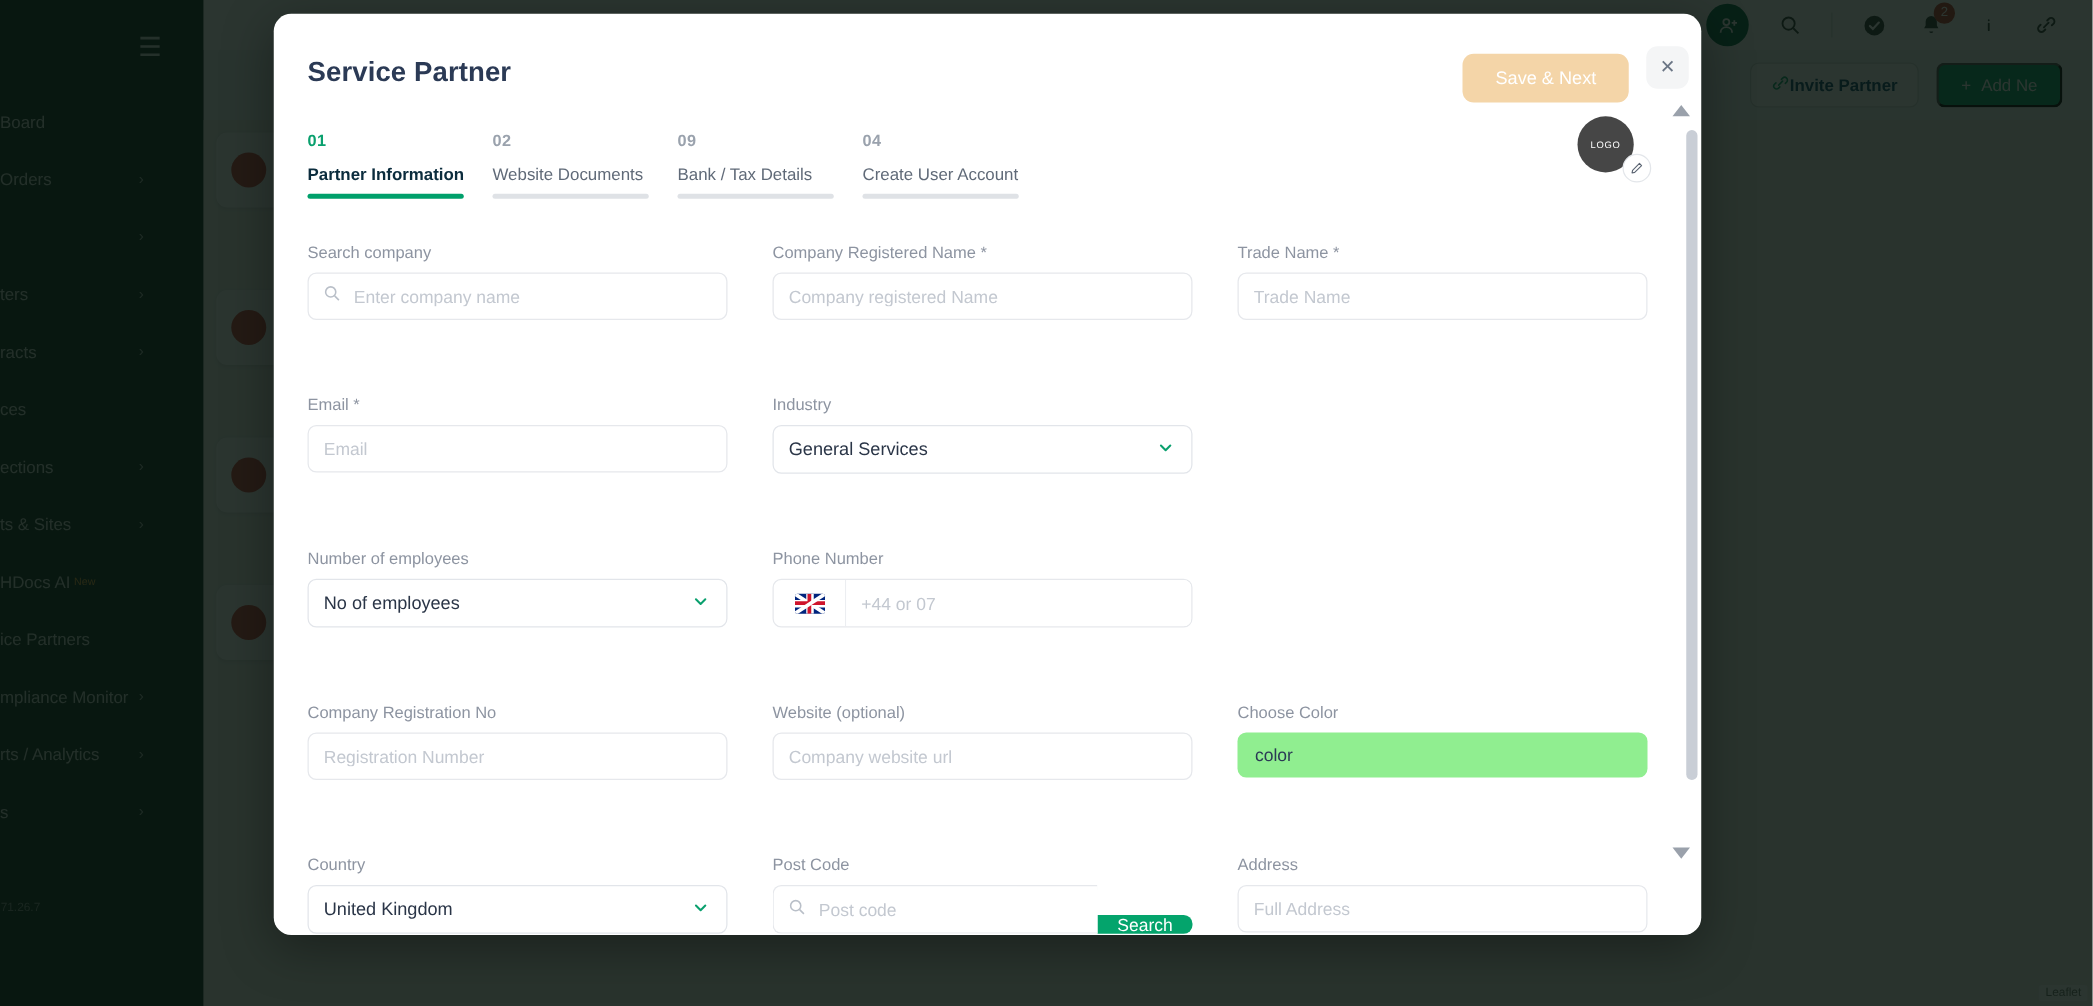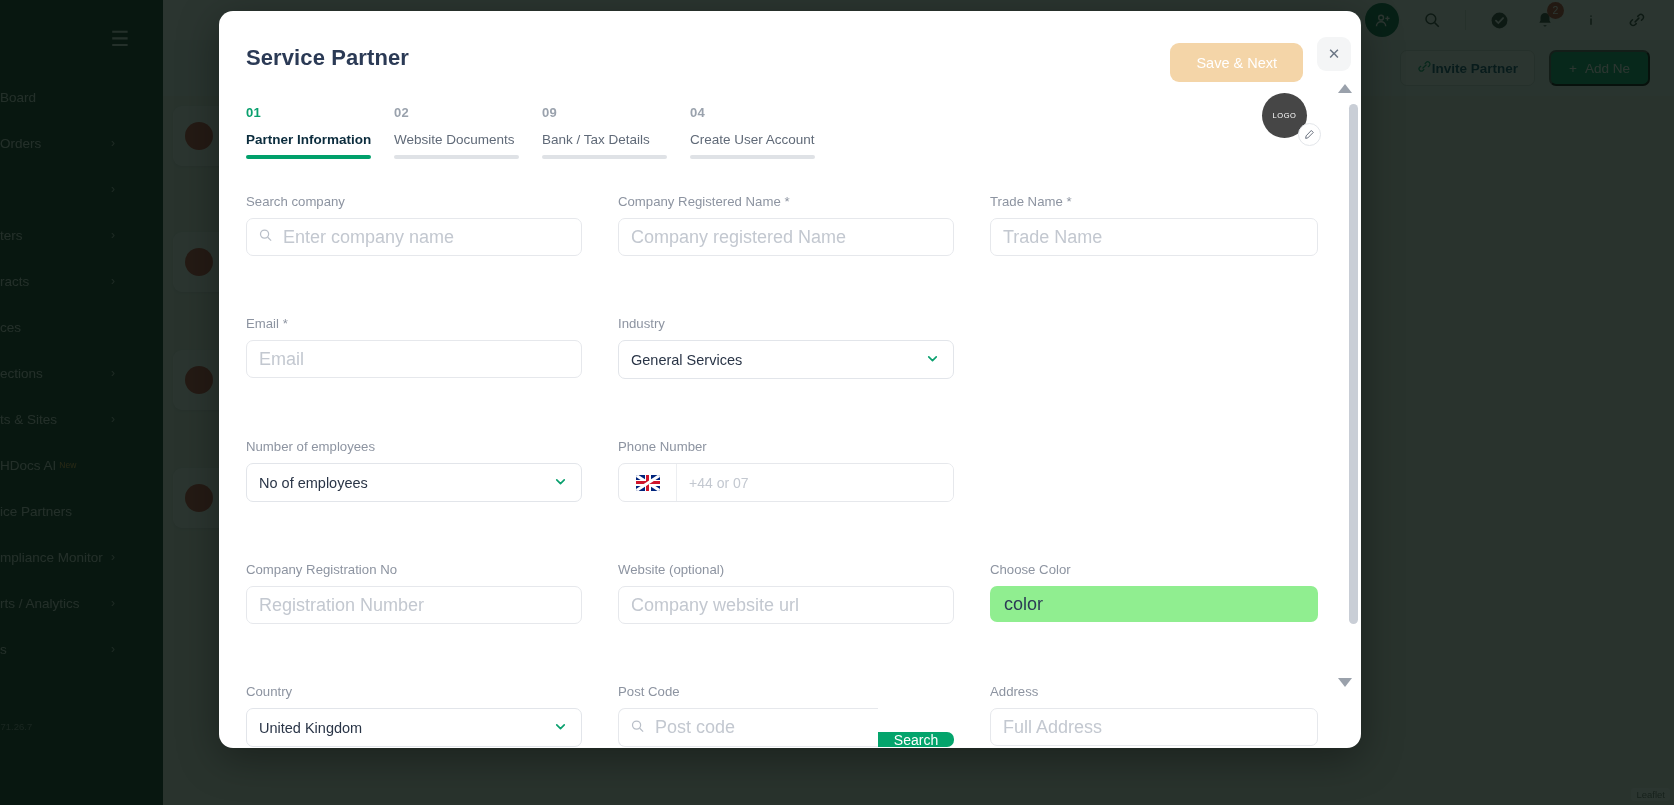--- a/index.html
+++ b/index.html
@@ -251,21 +251,21 @@
     display: inline-flex; align-items: center; justify-content: center;
     width: 13px; height: 13px; border-radius: 50%;
     background: #0aa06e; color: #fff;
     font-size: 9px; font-weight: 700;
     margin-left: 3px; vertical-align: 1px;
   }
   .f-input {
     width: 100%; height: 38px;
     border: 1px solid #e6e8ec; border-radius: 7px;
     background: #fff; padding: 0 12px;
-    font-size: 18px; font-family: inherit; color: #2b3a55;
+    font-size: 14px; font-family: inherit; color: #2b3a55;
     outline: none;
   }
   .f-input::placeholder { color: #c3c8d0; }
   .with-icon { position: relative; }
   .with-icon .lead-icon {
     position: absolute; left: 12px; top: 50%;
     transform: translateY(-50%);
     color: #b9bfc8; pointer-events: none;
   }
   .with-icon .f-input { padding-left: 36px; }
@@ -311,21 +311,21 @@
   .phone-input {
     flex: 1; border: none; outline: none; padding: 0 12px;
     font-size: 14px; font-family: inherit; color: #2b3a55;
   }
   .phone-input::placeholder { color: #c3c8d0; }
 
   .color-swatch {
     width: 100%; height: 36px; border-radius: 7px;
     background: #90ee90; border: none;
     display: flex; align-items: center; padding-left: 14px;
-    font-size: 18px; color: #2b3a55; font-family: inherit;
+    font-size: 14px; color: #2b3a55; font-family: inherit;
     cursor: pointer;
   }
 
   .postcode-group {
     display: flex; width: 100%; height: 39px;
   }
   .postcode-group .with-icon { flex: 1; }
   .postcode-group .f-input {
     height: 39px; border-radius: 7px 0 0 7px; border-right: none;
   }

